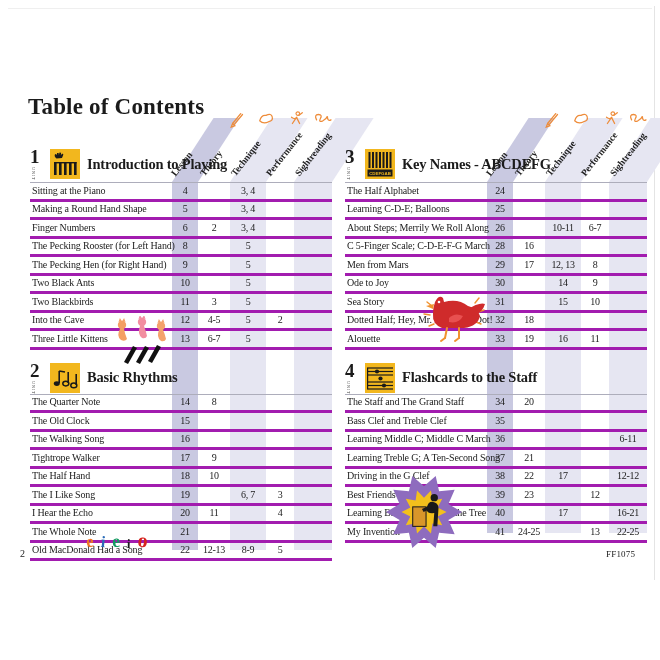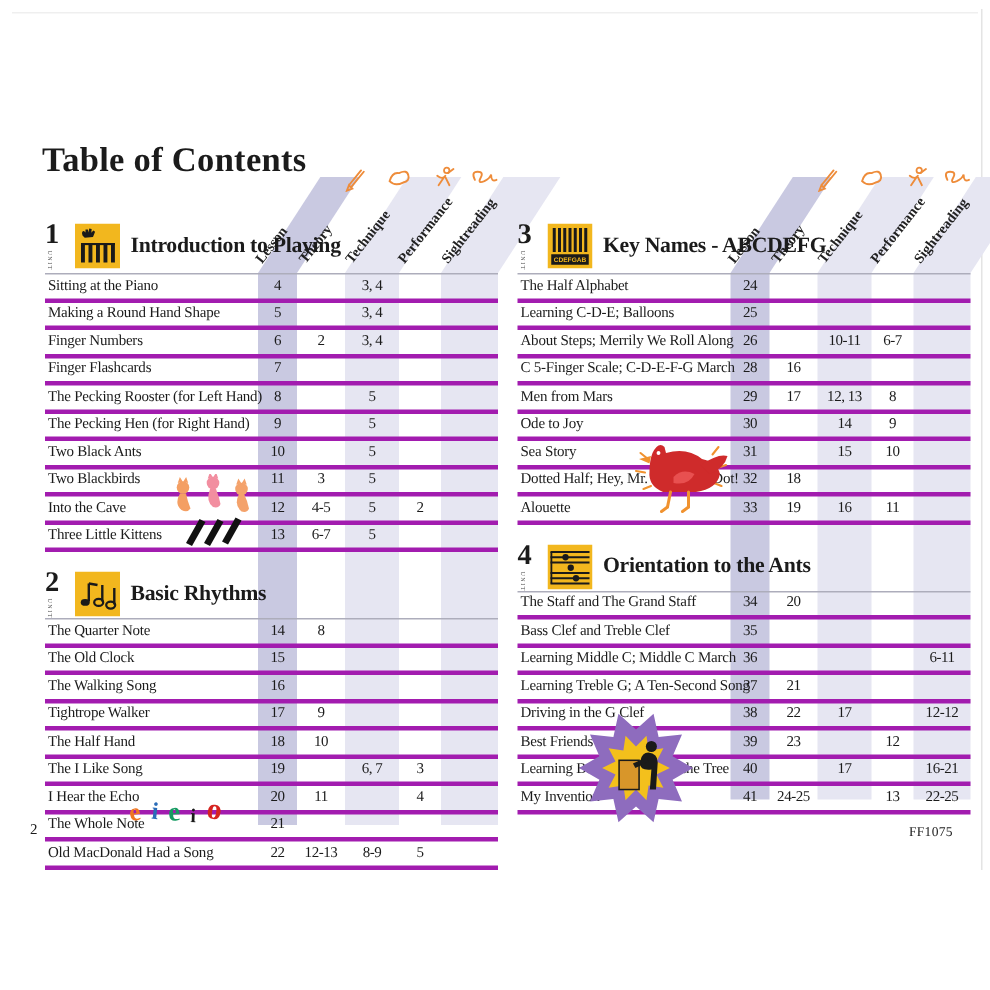--- a/index.html
+++ b/index.html
@@ -145,28 +145,20 @@
             <div class="cell num"></div>
             <div class="cell num">3, 4</div>
             <div class="cell num"></div>
             <div class="cell num"></div>
           </div>
           <div class="row">
             <div class="cell title">Finger Numbers</div>
             <div class="cell num">6</div>
             <div class="cell num">2</div>
             <div class="cell num">3, 4</div>
-            <div class="cell num"></div>
-            <div class="cell num"></div>
-          </div>
-          <div class="row">
-            <div class="cell title">Finger Flashcards</div>
-            <div class="cell num">7</div>
-            <div class="cell num"></div>
-            <div class="cell num"></div>
             <div class="cell num"></div>
             <div class="cell num"></div>
           </div>
           <div class="row">
             <div class="cell title">The Pecking Rooster (for Left Hand)</div>
             <div class="cell num">8</div>
             <div class="cell num"></div>
             <div class="cell num">5</div>
             <div class="cell num"></div>
             <div class="cell num"></div>
@@ -487,21 +479,21 @@
             <line x1="2" y1="12" x2="28" y2="12"></line>
             <line x1="2" y1="19" x2="28" y2="19"></line>
               <line x1="2" y1="22.5" x2="28" y2="22.5"></line>
             <line x1="2" y1="26" x2="28" y2="26"></line>
             <line x1="2.6" y1="5" x2="2.6" y2="26"></line>
           </g>
           <circle cx="12" cy="8.5" r="2.1" fill="#1a1a1a"></circle>
           <circle cx="15.5" cy="15.5" r="2.1" fill="#1a1a1a"></circle>
           <circle cx="19" cy="22.5" r="2.1" fill="#1a1a1a"></circle>
         </svg>
-        <div class="utitle">Orientation to the Ants</div>
+        <div class="utitle">Flashcards to the Staff</div>
       </div>
 
       <div class="rows">
           <div class="row">
             <div class="cell title">The Staff and The Grand Staff</div>
             <div class="cell num">34</div>
             <div class="cell num">20</div>
             <div class="cell num"></div>
             <div class="cell num"></div>
             <div class="cell num"></div>

